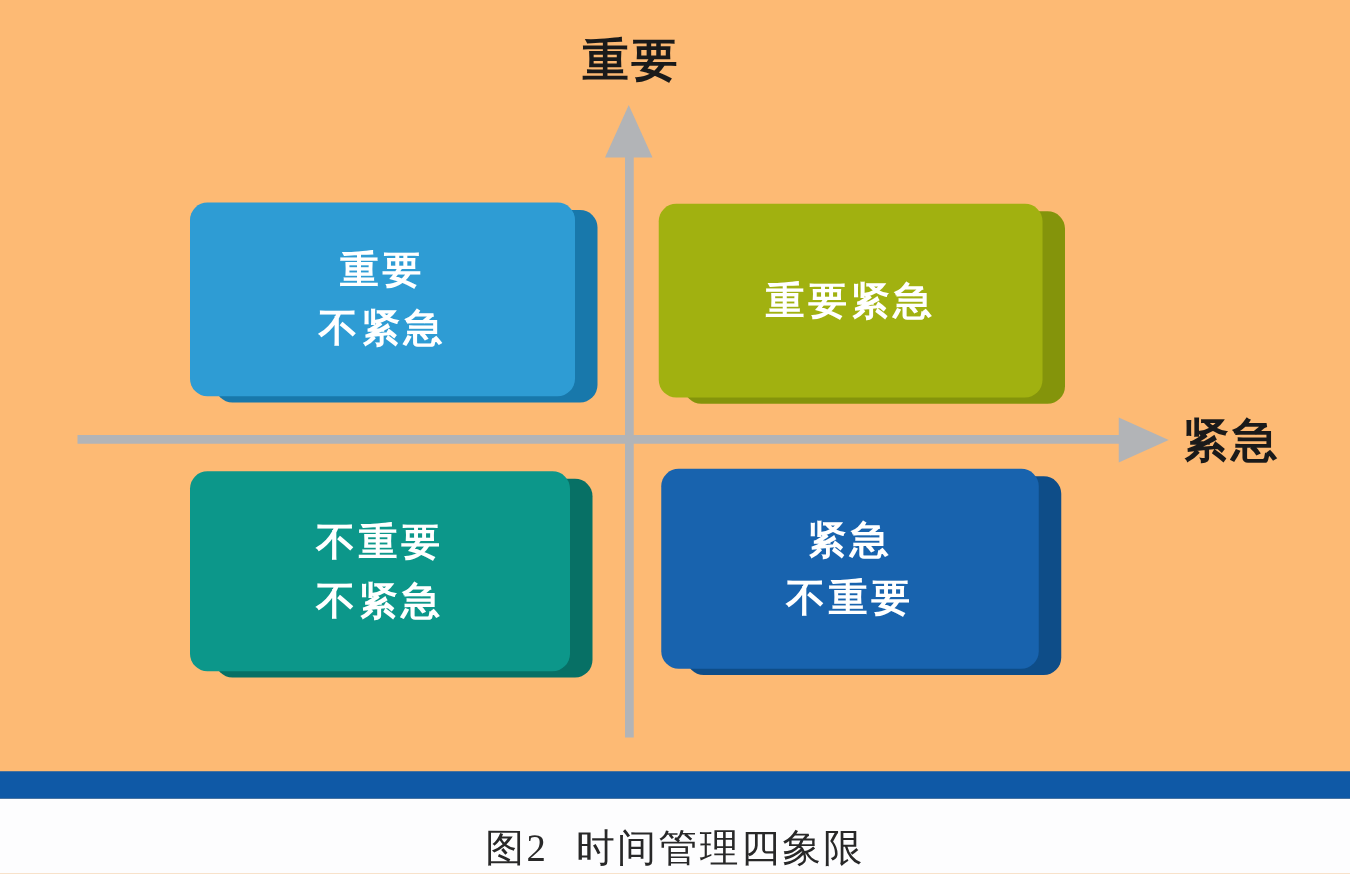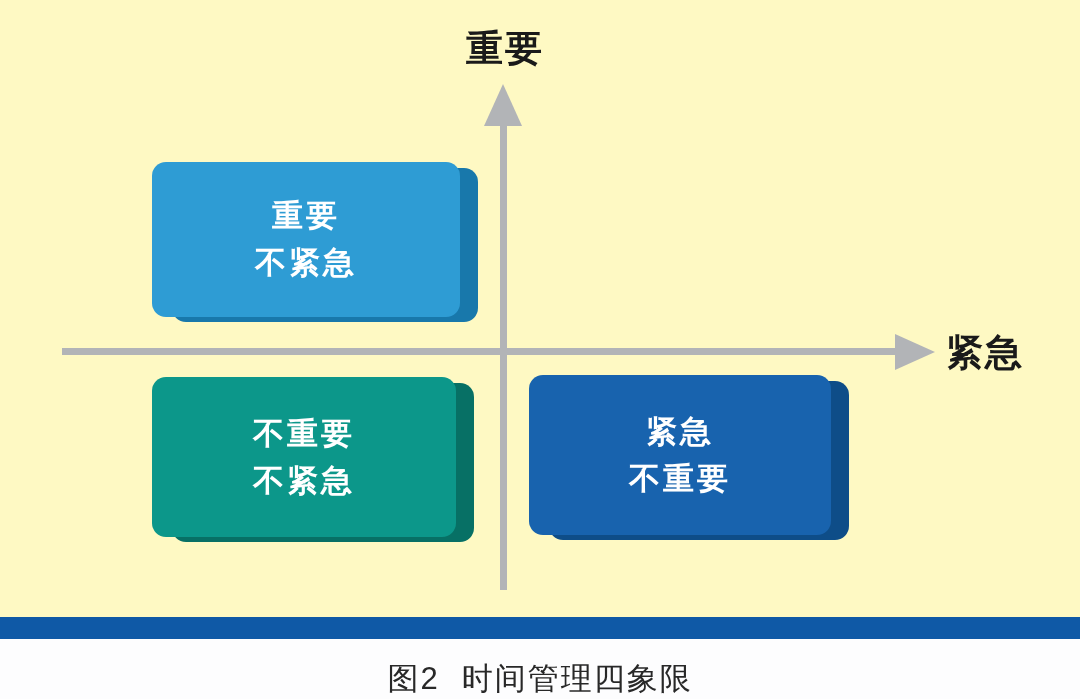--- a/index.html
+++ b/index.html
@@ -45,38 +45,44 @@
   .bottom-bar{position:absolute;left:0;top:617px;width:100%;height:22px;background:#0f59a6;}
   .caption{
     position:absolute;left:0;top:658px;width:100%;text-align:center;
     font-size:31px;color:#282828;letter-spacing:2px;white-space:nowrap;
   }
   .caption .num{margin-right:22px;}
 </style>
 </head>
 <body>
 
-<div class="canvas" style="background-color: #fef9c3;">
+<div class="canvas" style="background-color: #fdba74; font-family: Liberation Serif, serif;">
 
   <div class="axis-line v-line" style="background-color: rgb(178, 180, 183);"></div>
   <div class="arrow-up"></div>
   <div class="axis-line h-line" style="background-color: rgb(178, 180, 183);"></div>
   <div class="arrow-right"></div>
 
   <div class="axis-label y-label">重要</div>
   <div class="axis-label x-label">紧急</div>
 
   <div class="qbox tl">
     <div class="q-side" style="background-color: rgb(24, 120, 171);"></div>
     <div class="q-face" style="background-color: rgb(46, 156, 212);">
       <div class="q-line">重要</div>
       <div class="q-line">不紧急</div>
     </div>
   </div>
 
+  <div class="qbox tr">
+    <div class="q-side" style="background-color: rgb(132, 148, 11);"></div>
+    <div class="q-face" style="background-color: rgb(161, 177, 16);">
+      <div class="q-line">重要紧急</div>
+    </div>
+  </div>
 
   <div class="qbox bl">
     <div class="q-side" style="background-color: rgb(7, 112, 101);"></div>
     <div class="q-face" style="background-color: rgb(12, 151, 138);">
       <div class="q-line">不重要</div>
       <div class="q-line">不紧急</div>
     </div>
   </div>
 
   <div class="qbox br">

